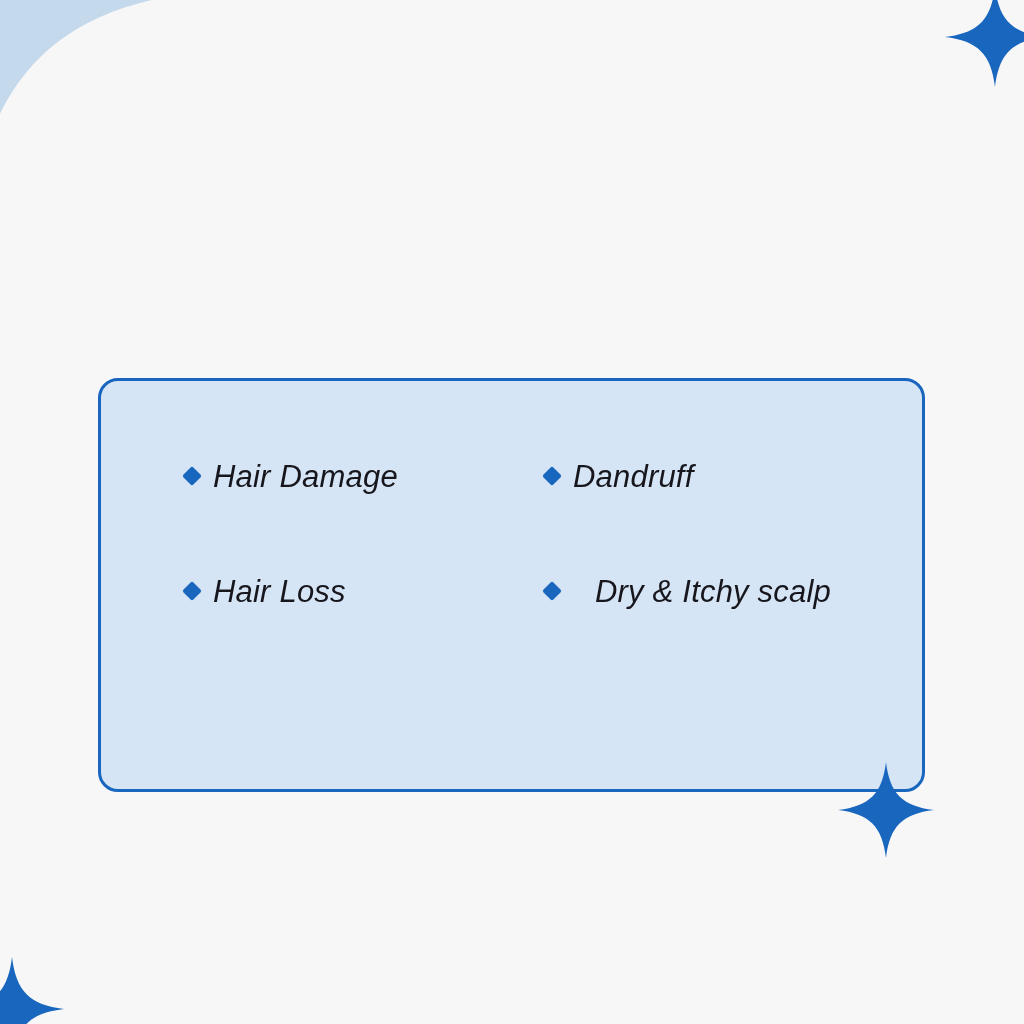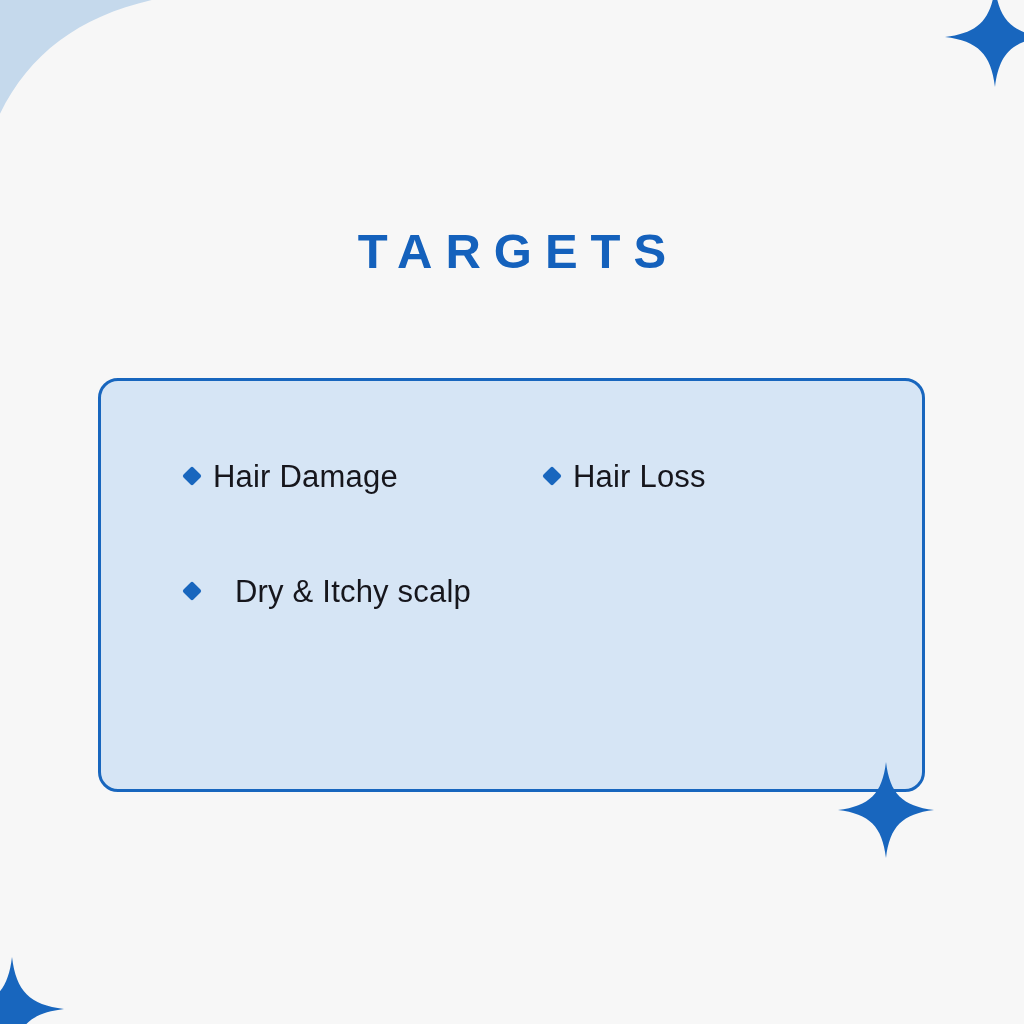--- a/index.html
+++ b/index.html
@@ -94,20 +94,21 @@
     grid-template-columns: 1fr 1fr;
     grid-auto-rows: minmax(0, auto);
     row-gap: 72px;
     column-gap: 30px;
   }
 
   .target-item {
     display: flex;
     align-items: flex-start;
     gap: 14px;
+    font-style: italic;
   }
 
   .bullet-diamond {
     flex: 0 0 auto;
     width: 14px;
     height: 14px;
     margin-top: 14px;
     background: #1866be;
     transform: rotate(45deg);
     border-radius: 2px;
@@ -133,30 +134,33 @@
       <path d="M50 0 C53 31 69 47 100 50 C69 53 53 69 50 100 C47 69 31 53 0 50 C31 47 47 31 50 0 Z" fill="#c5d9ec"></path>
     </svg>
   </div>
 
   <div class="sparkle" id="sparkle-top-right">
     <svg viewBox="0 0 100 100" width="100" height="100" aria-hidden="true">
       <path d="M50 0 C54 33 67 46 100 50 C67 54 54 67 50 100 C46 67 33 54 0 50 C33 46 46 33 50 0 Z" fill="#1866be"></path>
     </svg>
   </div>
 
-  <div id="page-title">TARGETS</div>
 
   <div id="targets-card">
     <div id="targets-list">
 
       <div class="target-item">
         <span class="bullet-diamond"></span>
         <span class="target-label">Hair Damage</span>
       </div>
 
+      <div class="target-item">
+        <span class="bullet-diamond"></span>
+        <span class="target-label">Dandruff</span>
+      </div>
 
       <div class="target-item">
         <span class="bullet-diamond"></span>
         <span class="target-label">Hair Loss</span>
       </div>
 
       <div class="target-item wide">
         <span class="bullet-diamond"></span>
         <span class="target-label">Dry &amp; Itchy scalp</span>
       </div>

